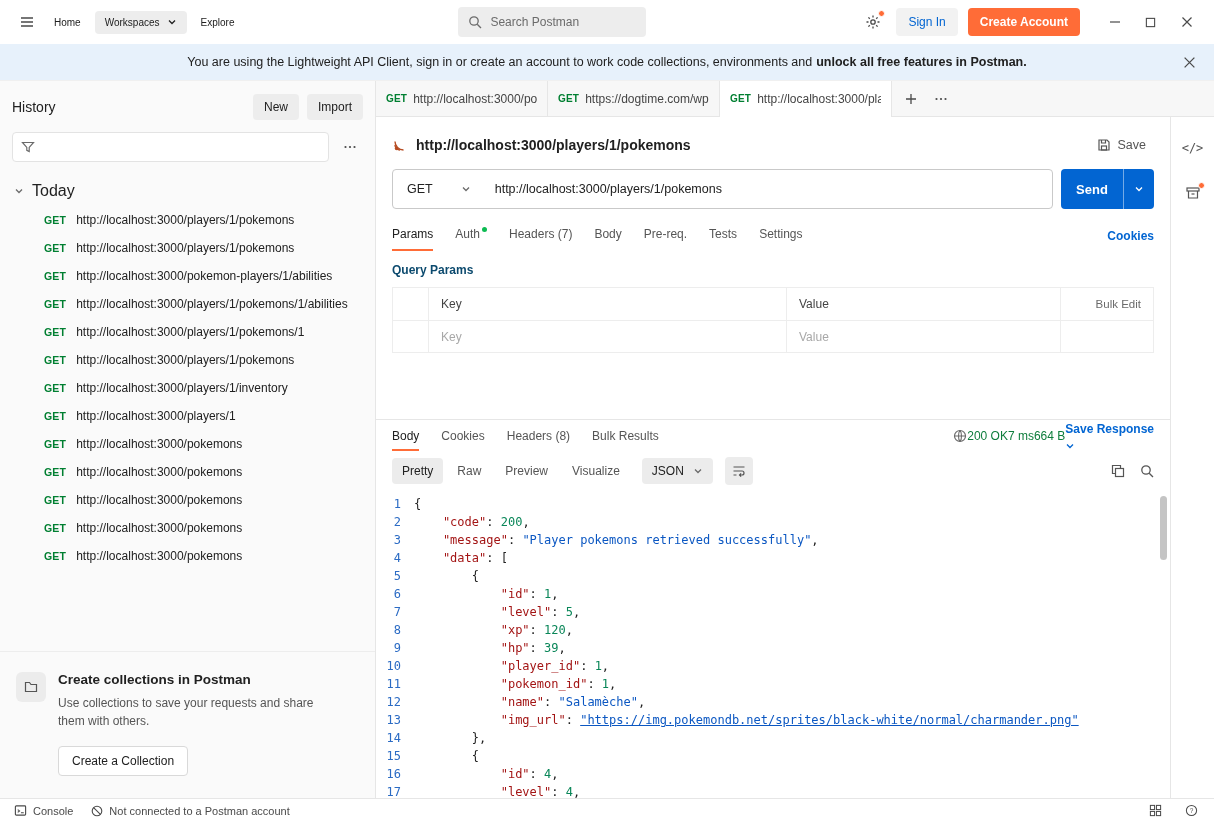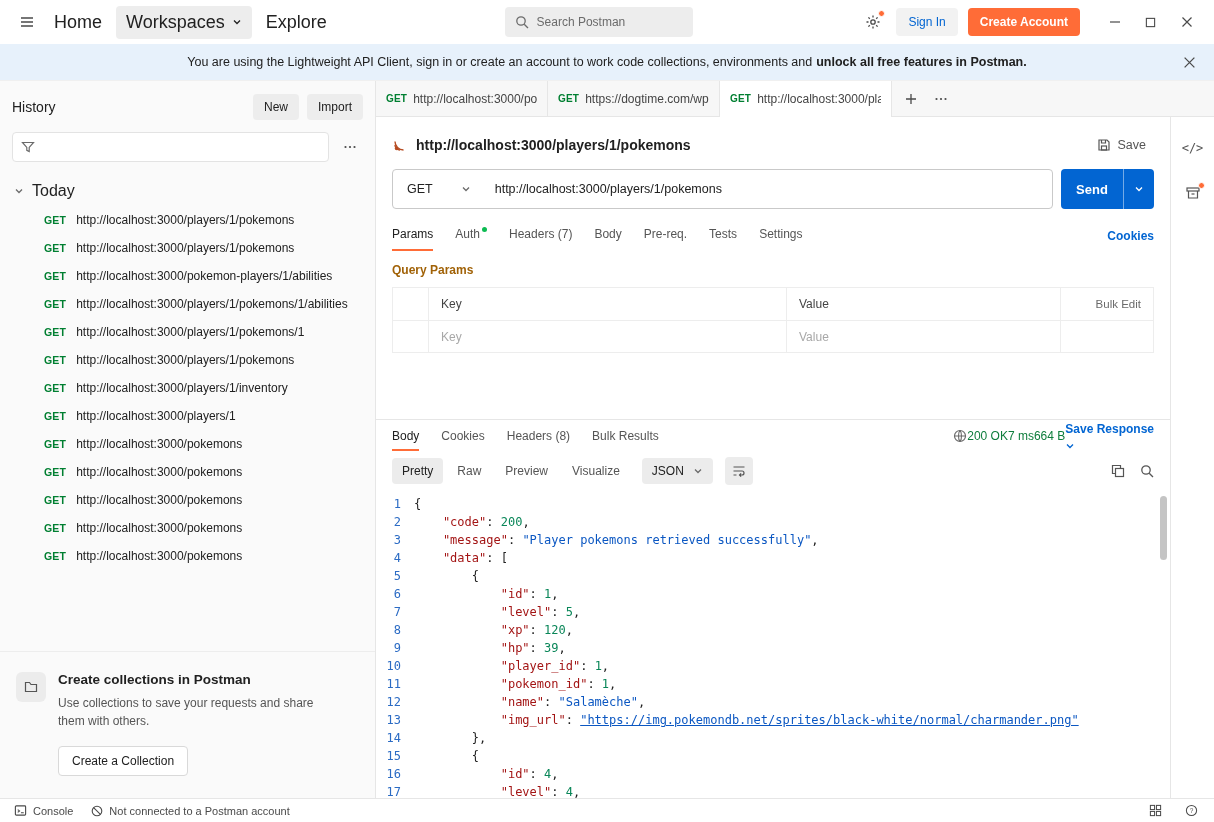--- a/index.html
+++ b/index.html
@@ -4,21 +4,21 @@
 <style>
   * { margin:0; padding:0; box-sizing:border-box; }
   html,body { background:#ffffff; }
   body { font-family:"Liberation Sans","DejaVu Sans",sans-serif; color:#212121; }
   .app { width:1214px; height:822px; display:flex; flex-direction:column; overflow:hidden; background:#fff; font-size:12px; }
   svg { display:block; }
   .icon-btn { display:inline-flex; align-items:center; justify-content:center; width:26px; height:26px; border-radius:4px; color:#4a4a4a; cursor:pointer; background:transparent; border:none; }
 
   
   .topbar { height:44px; flex:0 0 auto; display:flex; align-items:center; padding:0 14px; gap:4px; background:#fff; }
-  .nav-item { font-size:18px; padding:6px 10px; border-radius:4px; cursor:pointer; display:flex; align-items:center; gap:7px; white-space:nowrap; }
+  .nav-item { font-size:10px; padding:6px 10px; border-radius:4px; cursor:pointer; display:flex; align-items:center; gap:7px; white-space:nowrap; }
   .nav-item.pill { background:#ededed; }
   .search-box { width:188px; height:30px; background:#ededed; border-radius:4px; display:flex; align-items:center; gap:8px; padding:0 10px; margin:0 auto; color:#6b6b6b; }
   .search-box input { border:none; outline:none; background:transparent; font:inherit; font-size:12px; width:130px; color:#212121; }
   .search-box input::placeholder { color:#6b6b6b; }
   .topbar-right { display:flex; align-items:center; gap:10px; }
   .btn { font-family:inherit; font-size:12px; padding:7px 12px; border-radius:4px; cursor:pointer; border:none; white-space:nowrap; }
   .btn-signin { background:#f2f2f2; color:#0265d2; }
   .btn-create { background:#ff6c37; color:#fff; font-weight:600; }
   .win-controls { display:flex; align-items:center; gap:10px; margin-left:12px; color:#212121; }
   .gear-wrap { position:relative; }
@@ -80,21 +80,21 @@
   .send-group { display:flex; flex:0 0 auto; }
   .send-main { font-family:inherit; width:62px; background:#0265d2; color:#fff; font-size:13px; font-weight:600; display:flex; align-items:center; justify-content:center; border:none; border-radius:4px 0 0 4px; cursor:pointer; }
   .send-caret { width:31px; background:#0265d2; border-left:1px solid rgba(255,255,255,.45); border-radius:0 4px 4px 0; display:flex; align-items:center; justify-content:center; color:#fff; cursor:pointer; }
   .rtabs { display:flex; align-items:center; margin-top:12px; font-size:12px; color:#555; }
   .rtabs-inner { display:flex; align-items:center; gap:22px; }
   .rtab { position:relative; cursor:pointer; padding:6px 0 10px; white-space:nowrap; }
   .rtab.active { color:#212121; }
   .rtab.active::after { content:''; position:absolute; left:0; right:0; bottom:0; height:2px; background:#ff6c37; }
   .rtab .dot { display:inline-block; width:5px; height:5px; border-radius:50%; background:#0cbb52; vertical-align:6px; margin-left:2px; }
   .cookies-link { margin-left:auto; color:#0265d2; font-weight:600; cursor:pointer; }
-  .qp-label { margin-top:12px; font-size:12px; font-weight:600; color:#a16207; }
+  .qp-label { margin-top:12px; font-size:12px; font-weight:600; color:#0c4a6e; }
   .qp-table { margin-top:10px; border:1px solid #ededed; background:#fff; }
   .qp-row { display:flex; height:32px; }
   .qp-row + .qp-row { border-top:1px solid #ededed; }
   .qp-cell { display:flex; align-items:center; padding:0 12px; font-size:12px; color:#444; }
   .qp-check { flex:0 0 36px; border-right:1px solid #ededed; padding:0; }
   .qp-key { flex:0 0 358px; border-right:1px solid #ededed; }
   .qp-value { flex:1 1 auto; border-right:1px solid #ededed; }
   .qp-bulk { flex:0 0 92px; justify-content:flex-end; color:#6b6b6b; font-size:11.5px; cursor:pointer; }
   .qp-input { width:100%; border:none; outline:none; font:inherit; background:transparent; }
   .qp-input::placeholder { color:#a8a8a8; }

